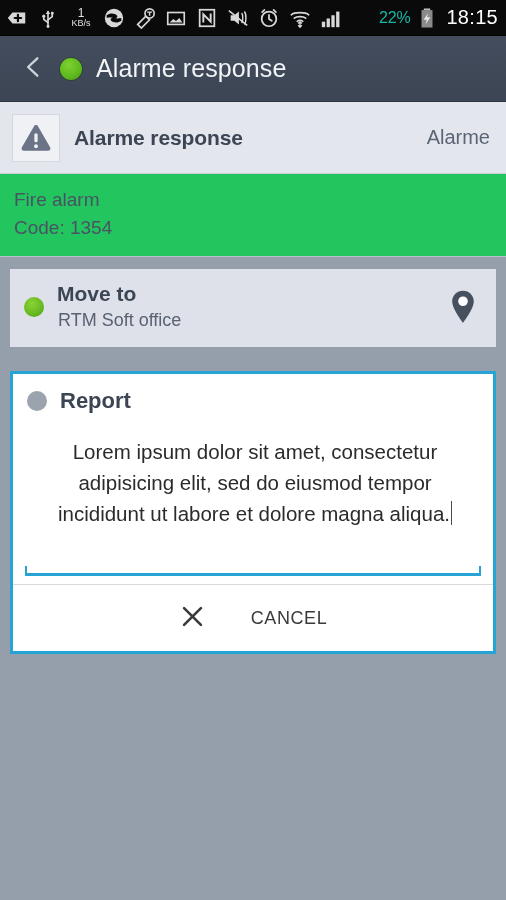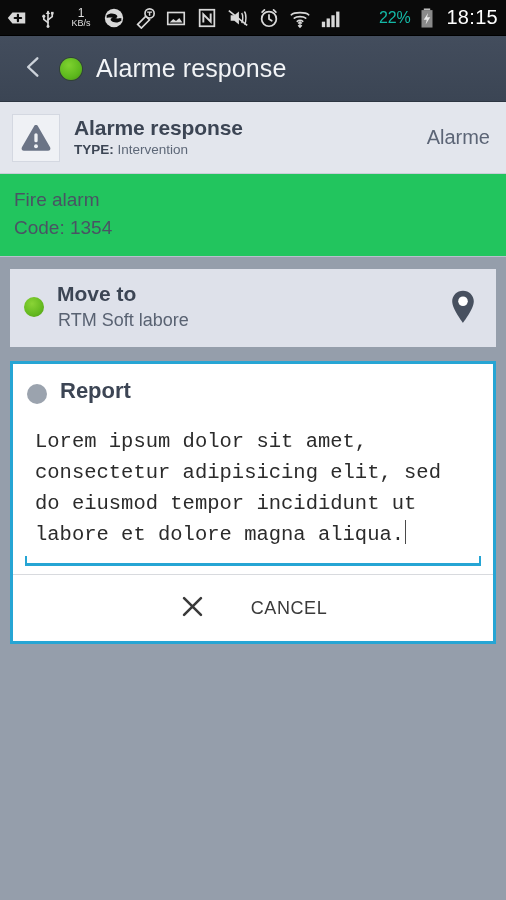--- a/index.html
+++ b/index.html
@@ -170,21 +170,21 @@
     line-height: 28px;
   }
 
   
   .content {
     flex: 1;
     background: #959eab;
     padding: 12px 10px 0 10px;
     display: flex;
     flex-direction: column;
-    gap: 14px;
+    gap: 24px;
     min-height: 0;
   }
 
   
   .card-move {
     background: #dee1ea;
     padding: 12px 14px 14px 14px;
     display: flex;
     align-items: center;
     flex: none;
@@ -217,21 +217,21 @@
   
   .card-report {
     background: #ffffff;
     border: 3px solid #26a5d4;
     display: flex;
     flex-direction: column;
     flex: none;
   }
   .rp-head {
     display: flex;
-    align-items: flex-end;
+    align-items: center;
     padding: 14px 14px 6px 14px;
   }
   .rp-dot {
     width: 20px;
     height: 20px;
     border-radius: 50%;
     background: #9ba3ae;
     flex: none;
     margin-right: 13px;
   }
@@ -248,21 +248,22 @@
   }
   .rp-textarea {
     color: #2b2b2b;
     font-size: 20.5px;
     line-height: 31px;
     padding: 0 6px 0 10px;
     min-height: 124px;
     white-space: pre-wrap;
     word-wrap: break-word;
     position: relative;
-    font-family: Liberation Mono, monospace;
+    font-family: Liberation Sans, sans-serif;
+    text-align: center;
   }
   .caret {
     display: inline-block;
     width: 1px;
     height: 24px;
     background: #4a4a4a;
     vertical-align: -4px;
     margin-left: 1px;
   }
   .underline {
@@ -421,40 +422,36 @@
   <div class="infobar">
     <div class="warn-box">
       <svg viewBox="0 0 24 24">
         <path d="M12 3.4c.6 0 1.1.3 1.4.9l8 13.8c.6 1.1-.1 2.4-1.4 2.4H4c-1.3 0-2-1.3-1.4-2.4l8-13.8c.3-.6.8-.9 1.4-.9z" fill="#6b7486"></path>
         <rect x="10.9" y="8.8" width="2.2" height="6.1" rx="1.1" fill="#eff1f5"></rect>
         <circle cx="12" cy="17.5" r="1.3" fill="#eff1f5"></circle>
       </svg>
     </div>
     <div class="info-text">
       <div class="info-title">Alarme response</div>
-      <div class="info-sub">
-        <span class="k">TYPE:</span>
-        <span>Intervention</span>
-      </div>
     </div>
     <span class="details-link">Alarme</span>
   </div>
 
   <div class="descbar">
     <div class="desc-line">Fire alarm</div>
     <div class="desc-line">Code: 1354</div>
   </div>
 
   <div class="content">
 
     <div class="card-move">
       <span class="mv-dot"></span>
       <div class="mv-text">
         <div class="mv-title">Move to</div>
-        <div class="mv-sub">RTM Soft labore</div>
+        <div class="mv-sub">RTM Soft office</div>
       </div>
       <span class="pin-ico">
         <svg viewBox="0 0 24 30">
           <path d="M12 1.5c-5 0-9 3.9-9 8.8 0 6.5 9 18 9 18s9-11.5 9-18c0-4.9-4-8.8-9-8.8z" fill="#47505f"></path>
           <circle cx="12" cy="10.2" r="4" fill="#ffffff"></circle>
         </svg>
       </span>
     </div>
 
     <div class="card-report">

